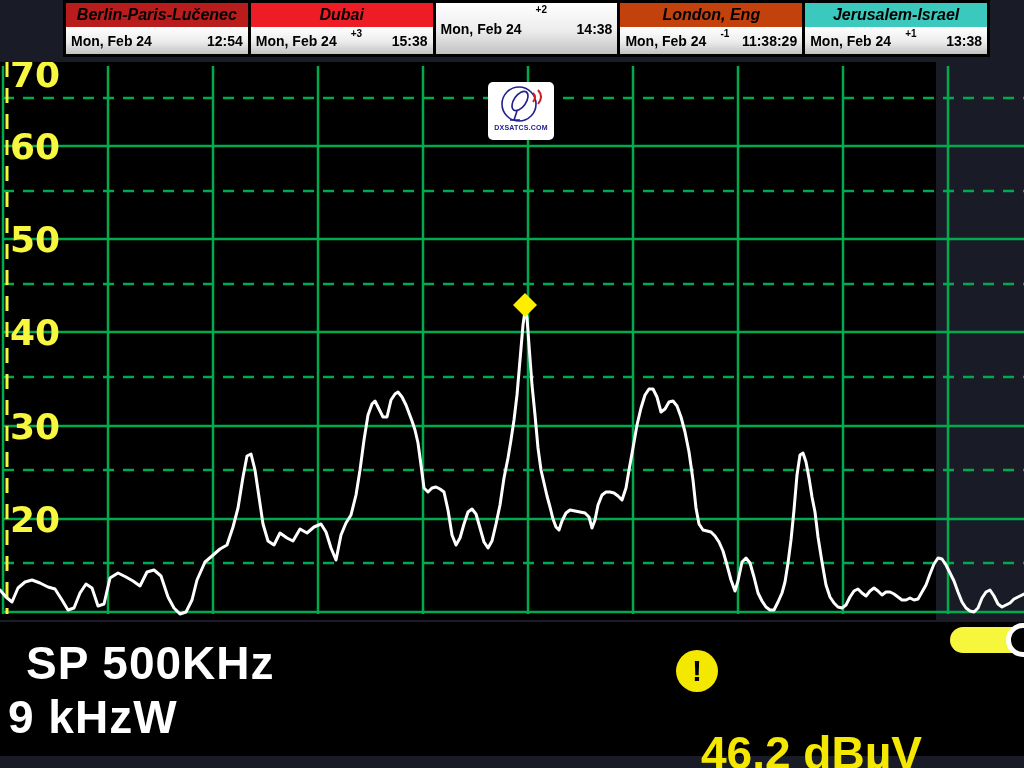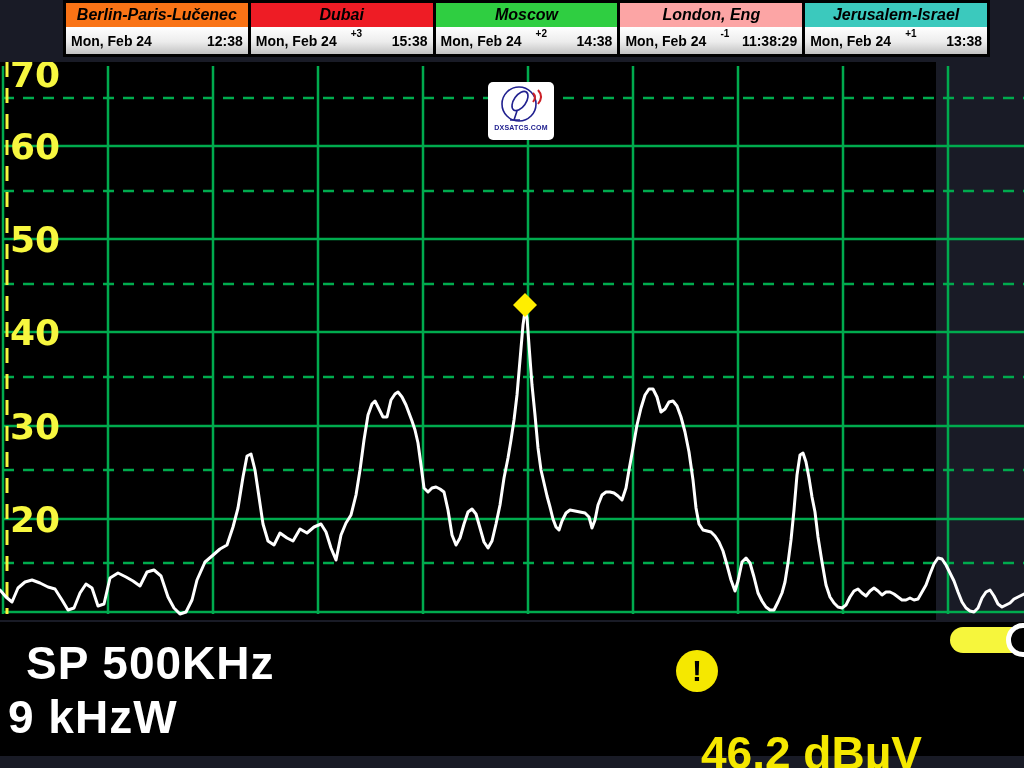--- a/index.html
+++ b/index.html
@@ -57,45 +57,44 @@
     border-radius:50%;background:#000;
   }
 </style>
 </head>
 <body>
 
 <div id="screen">
 
   <div class="clock-bar">
     <div class="city">
-      <div class="city-header" style="background:#f97316">Berlin-Paris-Lučenec</div>
+      <div class="city-header" style="background:#b91c1c">Berlin-Paris-Lučenec</div>
       <div class="city-body">
         <span class="city-date">Mon, Feb 24</span>
         <span class="city-offset"></span>
-        <span class="city-time">12:38</span>
+        <span class="city-time">12:54</span>
       </div>
     </div>
     <div class="city">
       <div class="city-header" style="background:#EE1C25">Dubai</div>
       <div class="city-body">
         <span class="city-date">Mon, Feb 24</span>
         <span class="city-offset">+3</span>
         <span class="city-time">15:38</span>
       </div>
     </div>
     <div class="city">
-      <div class="city-header" style="background:#2FCE41">Moscow</div>
       <div class="city-body">
         <span class="city-date">Mon, Feb 24</span>
         <span class="city-offset">+2</span>
         <span class="city-time">14:38</span>
       </div>
     </div>
     <div class="city">
-      <div class="city-header" style="background:#fca5a5">London, Eng</div>
+      <div class="city-header" style="background:#c2410c">London, Eng</div>
       <div class="city-body">
         <span class="city-date">Mon, Feb 24</span>
         <span class="city-offset">-1</span>
         <span class="city-time">11:38:29</span>
       </div>
     </div>
     <div class="city">
       <div class="city-header" style="background:#3BC9BD">Jerusalem-Israel</div>
       <div class="city-body">
         <span class="city-date">Mon, Feb 24</span>

